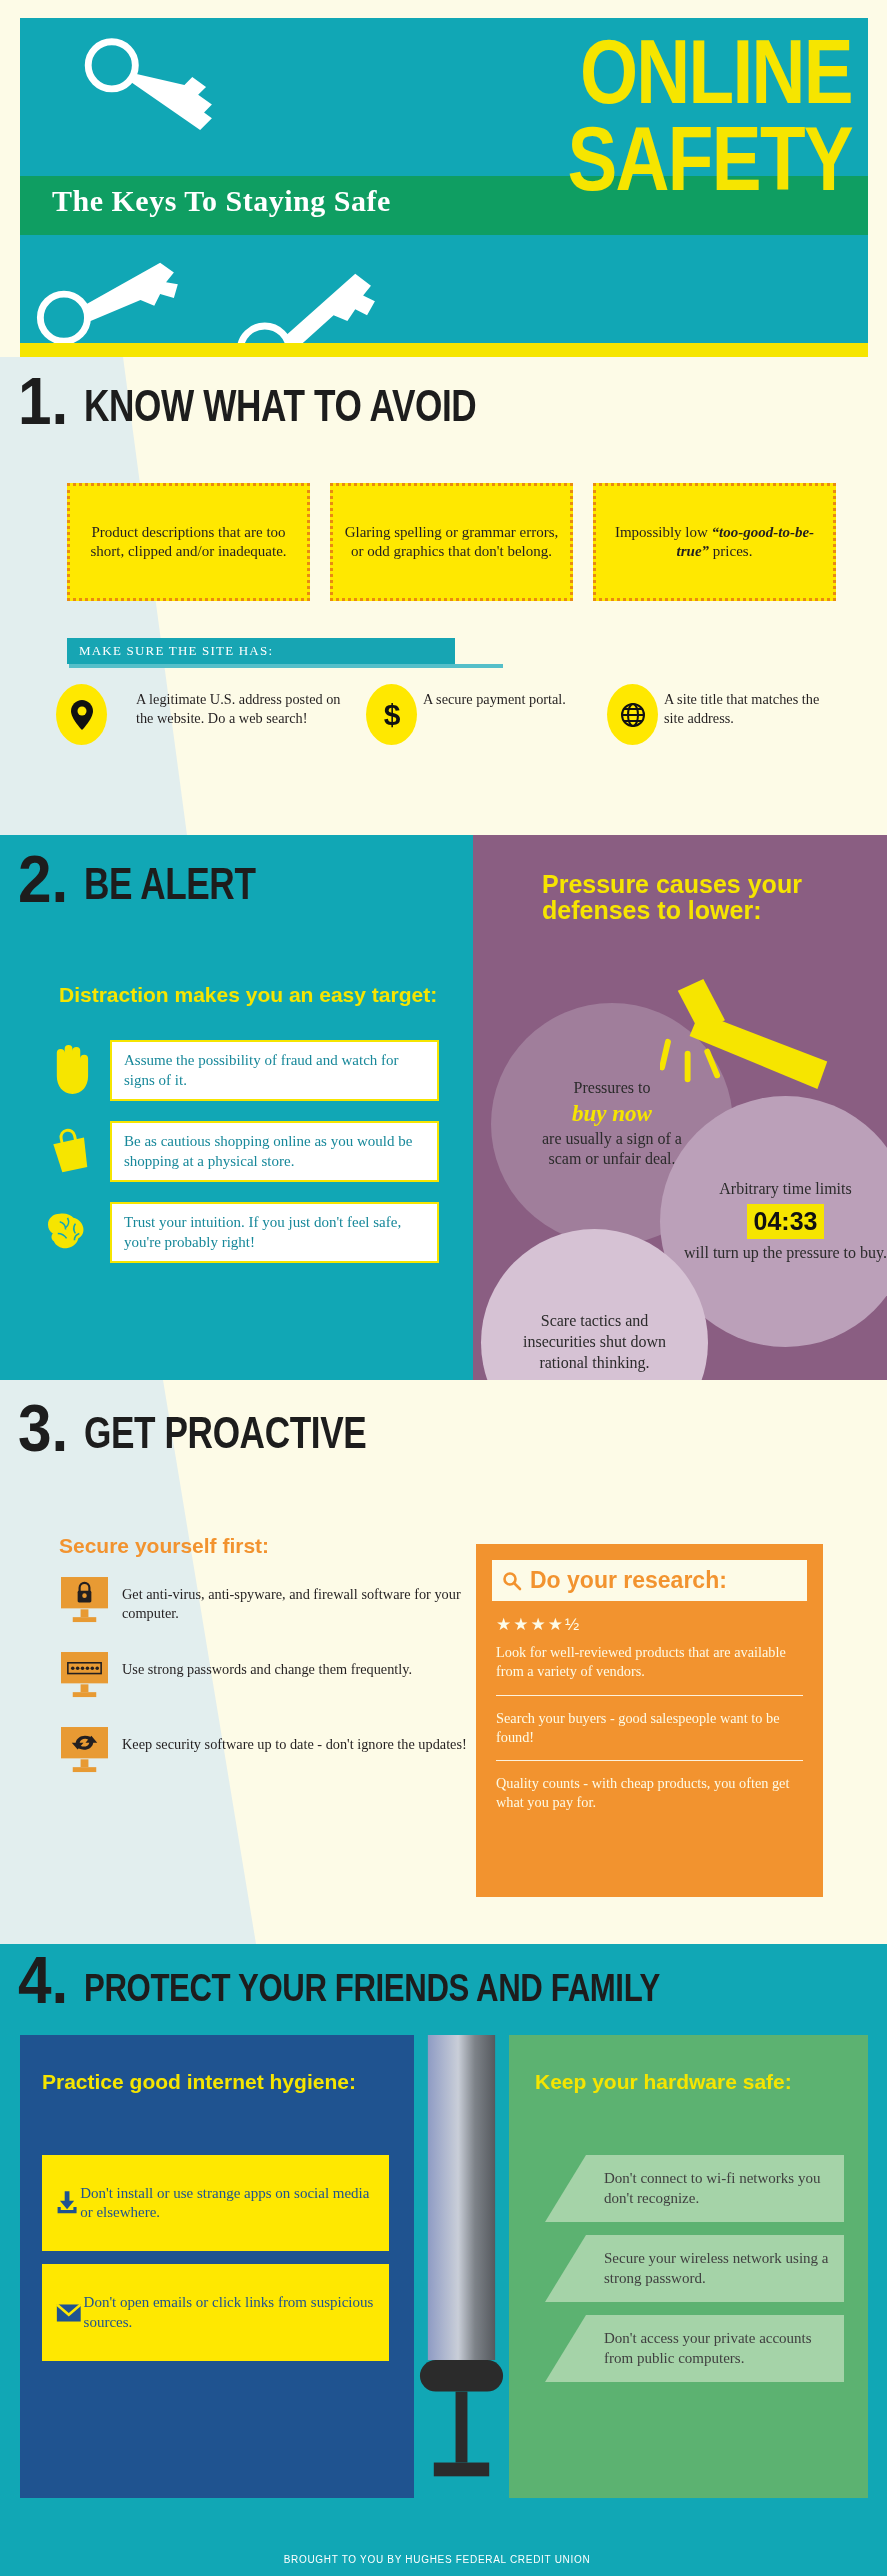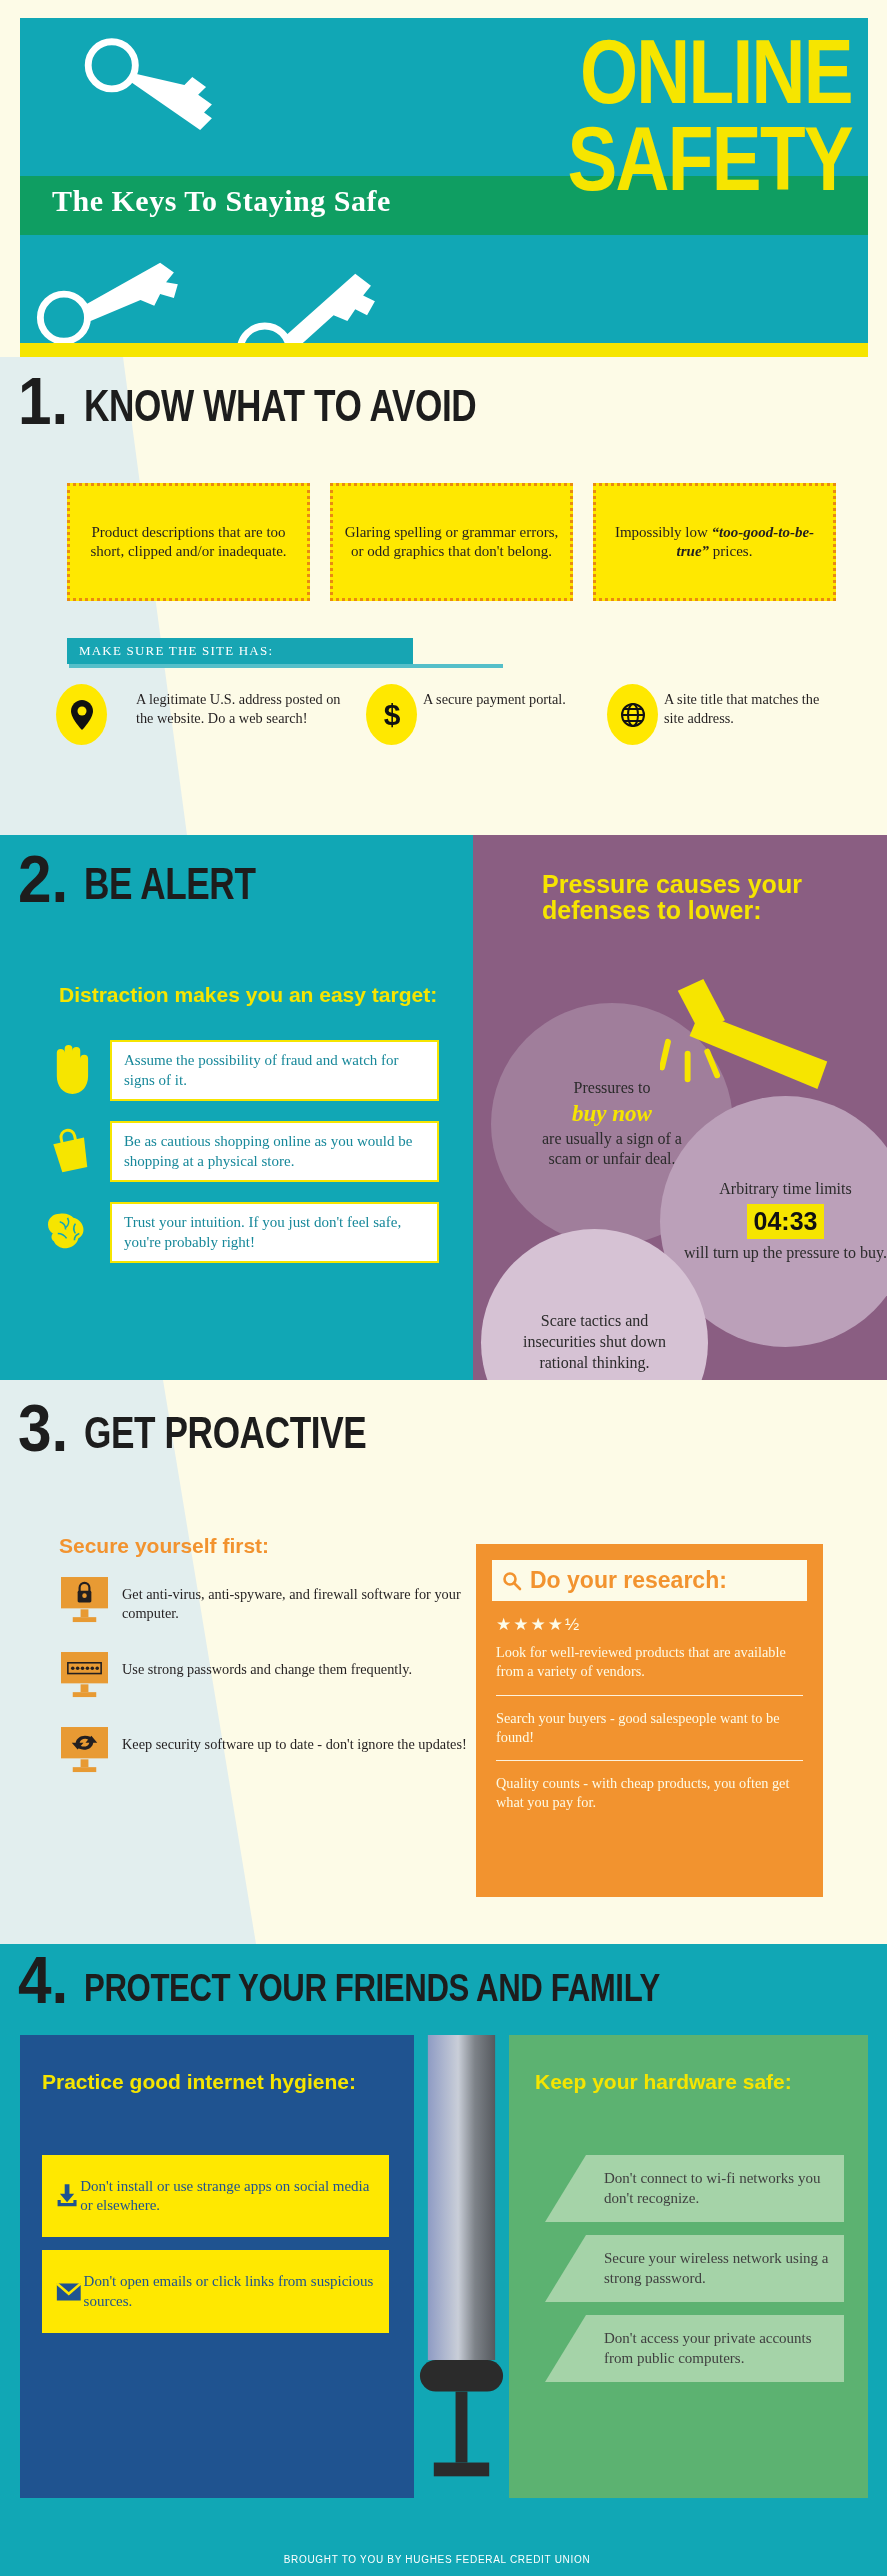--- a/index.html
+++ b/index.html
@@ -42,21 +42,21 @@
   
   .s1{ position:absolute; left:0; top:357px; width:887px; height:478px; background:#fdfbe7; }
   .s1 .wedge{ position:absolute; left:0; top:0; width:187px; height:478px;
               background:#e2eeee; clip-path:polygon(0 0,123px 0,187px 478px,0 478px); }
   .avoid-row{ position:absolute; left:67px; top:126px; width:839px; display:flex; gap:20px; }
   .avoid-box{ width:243px; height:118px; background:#ffe800; border:3px dotted #e98a12;
               display:flex; align-items:center; justify-content:center; text-align:center;
               color:#231f20; font-size:15px; line-height:1.3;
               font-family:"Liberation Serif", serif; padding:6px 10px; }
   .avoid-box b{ font-style:italic; }
-  .sure-bar{ position:absolute; left:67px; top:281px; width:346px; height:26px;
+  .sure-bar{ position:absolute; left:67px; top:281px; width:388px; height:26px;
              background:#17a5b3; color:#ffffff; font-size:13px; letter-spacing:1.2px;
              display:flex; align-items:center; padding-left:12px;
              font-family:"Liberation Serif", serif; }
   .sure-bar::after{ content:""; position:absolute; left:2px; top:26px; width:434px; height:4px;
              background:#55bfc9; }
   .site-row{ position:absolute; left:59px; top:330px; width:789px; display:flex; gap:14px; }
   .site-item{ display:flex; align-items:flex-start; gap:9px; }
   .sunburst{ width:45px; height:55px; border-radius:50%; background:#ffe800; flex:0 0 auto;
              position:relative; display:flex; align-items:center; justify-content:center;
              box-shadow:0 0 0 3px #ffe800; }
@@ -113,21 +113,21 @@
   .research-hr{ border-top:1px solid #fdf2dd; margin:13px 4px; }
 
   
   .s4{ position:absolute; left:0; top:1944px; width:887px; height:632px; background:#11a7b5; }
   .s4 .tealbar{ position:absolute; left:20px; top:0; width:848px; height:91px; background:#11a7b5; }
   .blue{ position:absolute; left:20px; top:91px; width:394px; height:463px; background:#1f5390; }
   .green{ position:absolute; left:509px; top:91px; width:359px; height:463px; background:#5cb271; }
   .h4{ color:#f6e500; font-size:21px; font-weight:bold; line-height:1.1;
        font-family:"Liberation Sans",sans-serif; }
   .ycard{ background:#ffe800; display:flex; align-items:center; gap:2px;
-          padding:22px 14px; margin-bottom:13px; }
+          padding:29px 14px; margin-bottom:13px; }
   .ycard-txt{ color:#1f5390; font-family:"Liberation Serif", serif; font-size:15px;
           line-height:1.28; }
   .gcard{ background:#a5d3a8; color:#404040; font-family:"Liberation Serif", serif;
           font-size:15px; line-height:1.3; padding:14px 12px 14px 73px; margin-bottom:13px;
           clip-path:polygon(55px 0,100% 0,100% 100%,14px 100%); }
   .roller{ position:absolute; left:414px; top:91px; width:95px; height:463px; }
   .footer{ position:absolute; left:0; bottom:0; width:874px; height:34px; background:#11a7b5;
            display:flex; align-items:center; justify-content:center; }
   .footer span{ color:#ffffff; font-size:10px; letter-spacing:0.7px;
            font-family:"Liberation Sans",sans-serif; }

